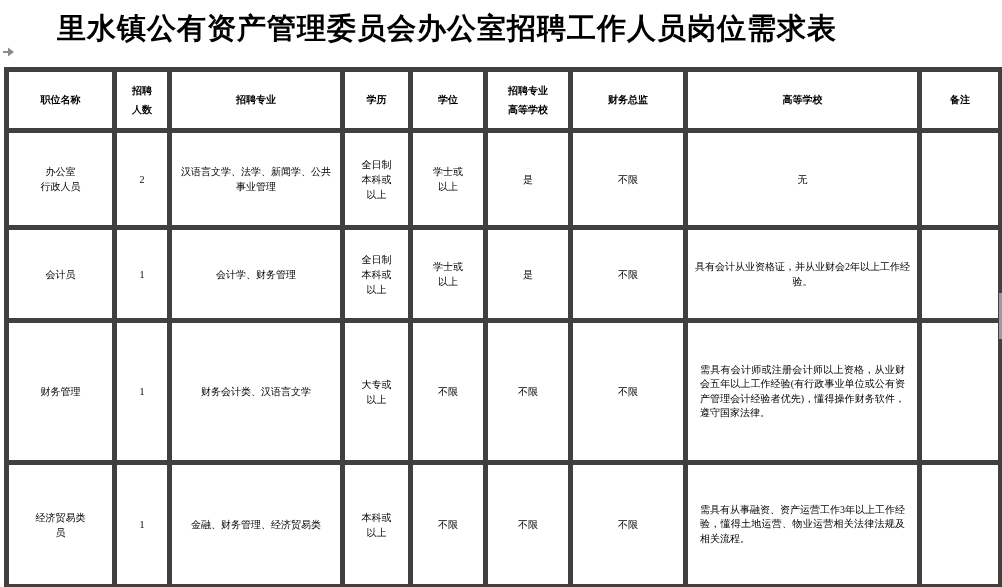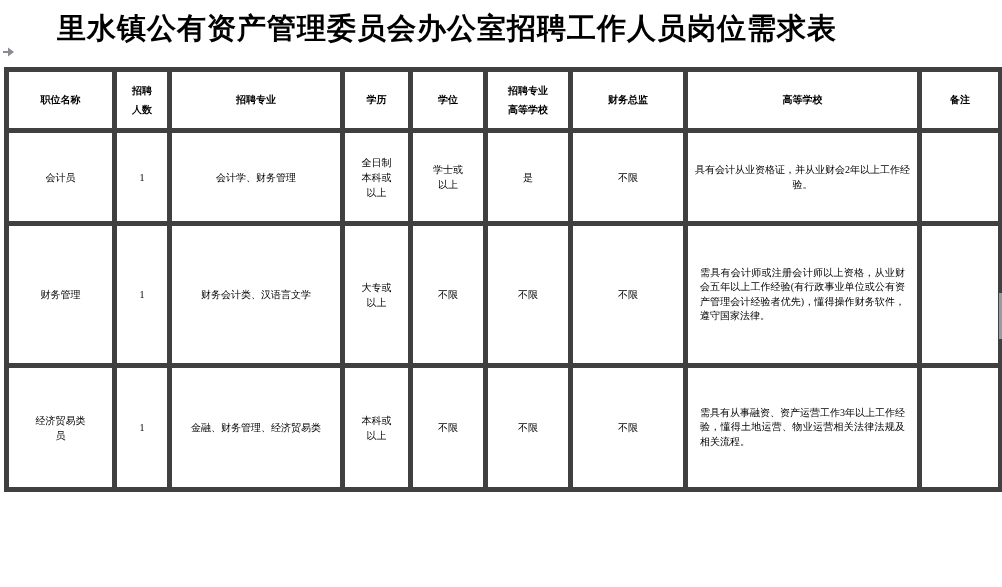--- a/index.html
+++ b/index.html
@@ -71,20 +71,35 @@
       <th>招聘专业</th>
       <th>学历</th>
       <th>学位</th>
       <th>招聘专业
 高等学校</th>
       <th>财务总监</th>
       <th>高等学校</th>
       <th>备注</th>
     </tr>
 
+    <tr class="r0">
+      <td>办公室
+行政人员</td>
+      <td>2</td>
+      <td>汉语言文学、法学、新闻学、公共事业管理</td>
+      <td>全日制
+本科或
+以上</td>
+      <td>学士或
+以上</td>
+      <td>是</td>
+      <td>不限</td>
+      <td class="other">无</td>
+      <td></td>
+    </tr>
 
     <tr class="r1">
       <td>会计员</td>
       <td>1</td>
       <td>会计学、财务管理</td>
       <td>全日制
 本科或
 以上</td>
       <td>学士或
 以上</td>

